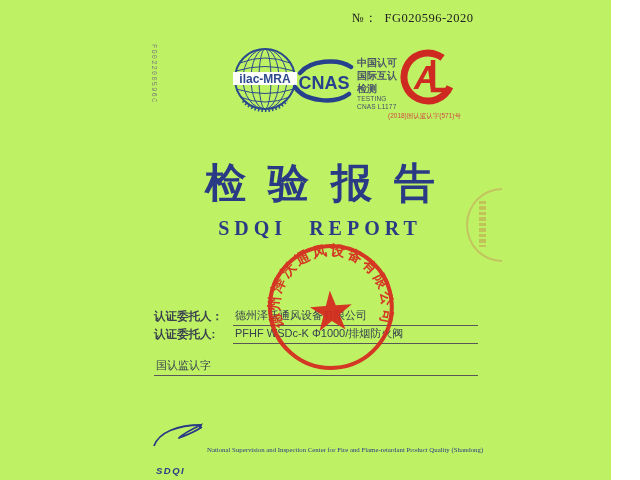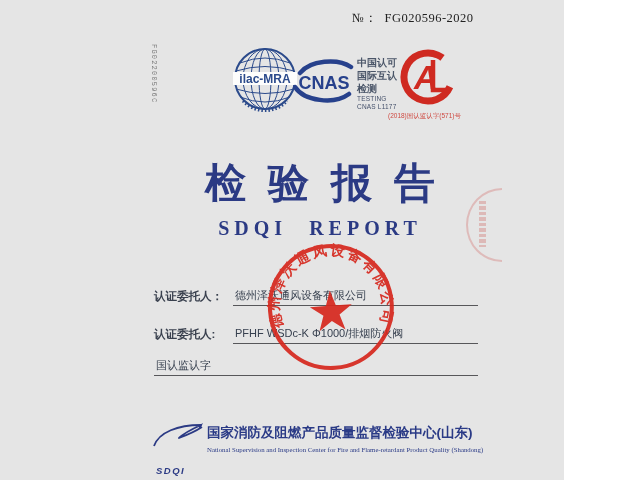--- a/index.html
+++ b/index.html
@@ -1,16 +1,16 @@
 <!DOCTYPE html>
 <html><head>
 <meta charset="utf-8">
 <style>
   html,body{margin:0;padding:0;background:#ffffff;}
-  .page{position:relative;width:564px;height:480px;background:#e5e5e5;overflow:hidden;
+  .page{position:relative;width:611px;height:480px;background:#bef264;overflow:hidden;
         font-family:"Liberation Sans",sans-serif;}
   
   .report-no{position:absolute;left:352px;top:10px;font-family:"Liberation Serif",serif;
              font-size:12.5px;color:#222;letter-spacing:.5px;}
   .report-no .val{margin-left:7px;}
   
   .side-code{position:absolute;left:158px;top:44px;transform:rotate(90deg);transform-origin:0 0;
              font-family:"Liberation Mono",monospace;font-size:7px;color:#777;letter-spacing:1.2px;white-space:nowrap;}
   
   .cma-wrap{position:absolute;left:158px;top:50px;width:76px;text-align:left;}
@@ -32,21 +32,21 @@
   .partial-stamp{position:absolute;left:466px;top:186px;width:36px;height:80px;overflow:hidden;opacity:.55;}
   .partial-stamp .ring{width:72px;height:74px;border:2.5px solid rgba(207,90,85,.55);border-radius:50%;
                        box-sizing:border-box;margin-top:2px;}
   .partial-stamp .glyphs{position:absolute;left:13px;top:15px;width:7px;height:46px;opacity:.8;
       background:repeating-linear-gradient(180deg,rgba(200,60,55,.6) 0 3px,transparent 3px 5.5px);}
   
   .field-row{position:absolute;left:154px;width:324px;display:flex;align-items:flex-end;}
   .field-row .lbl{flex:none;width:79px;font-size:11.5px;font-weight:600;color:#39404e;padding-bottom:2px;}
   .field-row .val{flex:1;border-bottom:1px solid #57575a;font-size:11px;color:#37404f;
                   padding:0 2px 2px 2px;white-space:nowrap;overflow:hidden;}
-  .row1{top:288px;} .row2{top:326px;} .row3{top:358px;}
+  .row1{top:308px;} .row2{top:326px;} .row3{top:358px;}
   
   .stamp{position:absolute;left:264px;top:240px;opacity:.92;transform:rotate(-4deg);}
   
   .footer{position:absolute;left:150px;top:420px;width:345px;height:48px;}
   .footer .swoosh{position:absolute;left:0;top:2px;}
   .footer .sdqi{position:absolute;left:6px;top:45px;font-size:9.5px;font-weight:700;font-style:italic;
                 color:#2b3a84;letter-spacing:1.5px;}
   .footer .cn-name{position:absolute;left:57px;top:4px;font-size:13.5px;font-weight:700;color:#2a3a86;white-space:nowrap;}
   .footer .en-name{position:absolute;left:57px;top:26px;font-family:"Liberation Serif",serif;
                    font-size:6.8px;color:#2a3a86;white-space:nowrap;}
@@ -134,17 +134,16 @@
       <text x="66" y="70" font-size="54" fill="#d6281e" text-anchor="middle" dominant-baseline="central">★</text>
     </svg>
   </div>
 
   <div class="footer">
     <svg class="swoosh" width="54" height="27" viewBox="0 0 54 27">
       <path d="M4,24 C9,10 28,3 51,3 C40,8 33,12 29,16 C37,13 46,9 52,5" fill="none" stroke="#2b3a84" stroke-width="1.8" stroke-linejoin="round"></path>
       <path d="M48,4 L53,1 L50,7" fill="#2b3a84"></path>
     </svg>
     <div class="sdqi">SDQI</div>
-    <div class="cn-name">国家消防及阻燃产品质量监督检验中心(山东)</div>
     <div class="en-name">National Supervision and Inspection Center for Fire and Flame-retardant Product Quality (Shandong)</div>
   </div>
 
 </div>
 
 </body></html>

